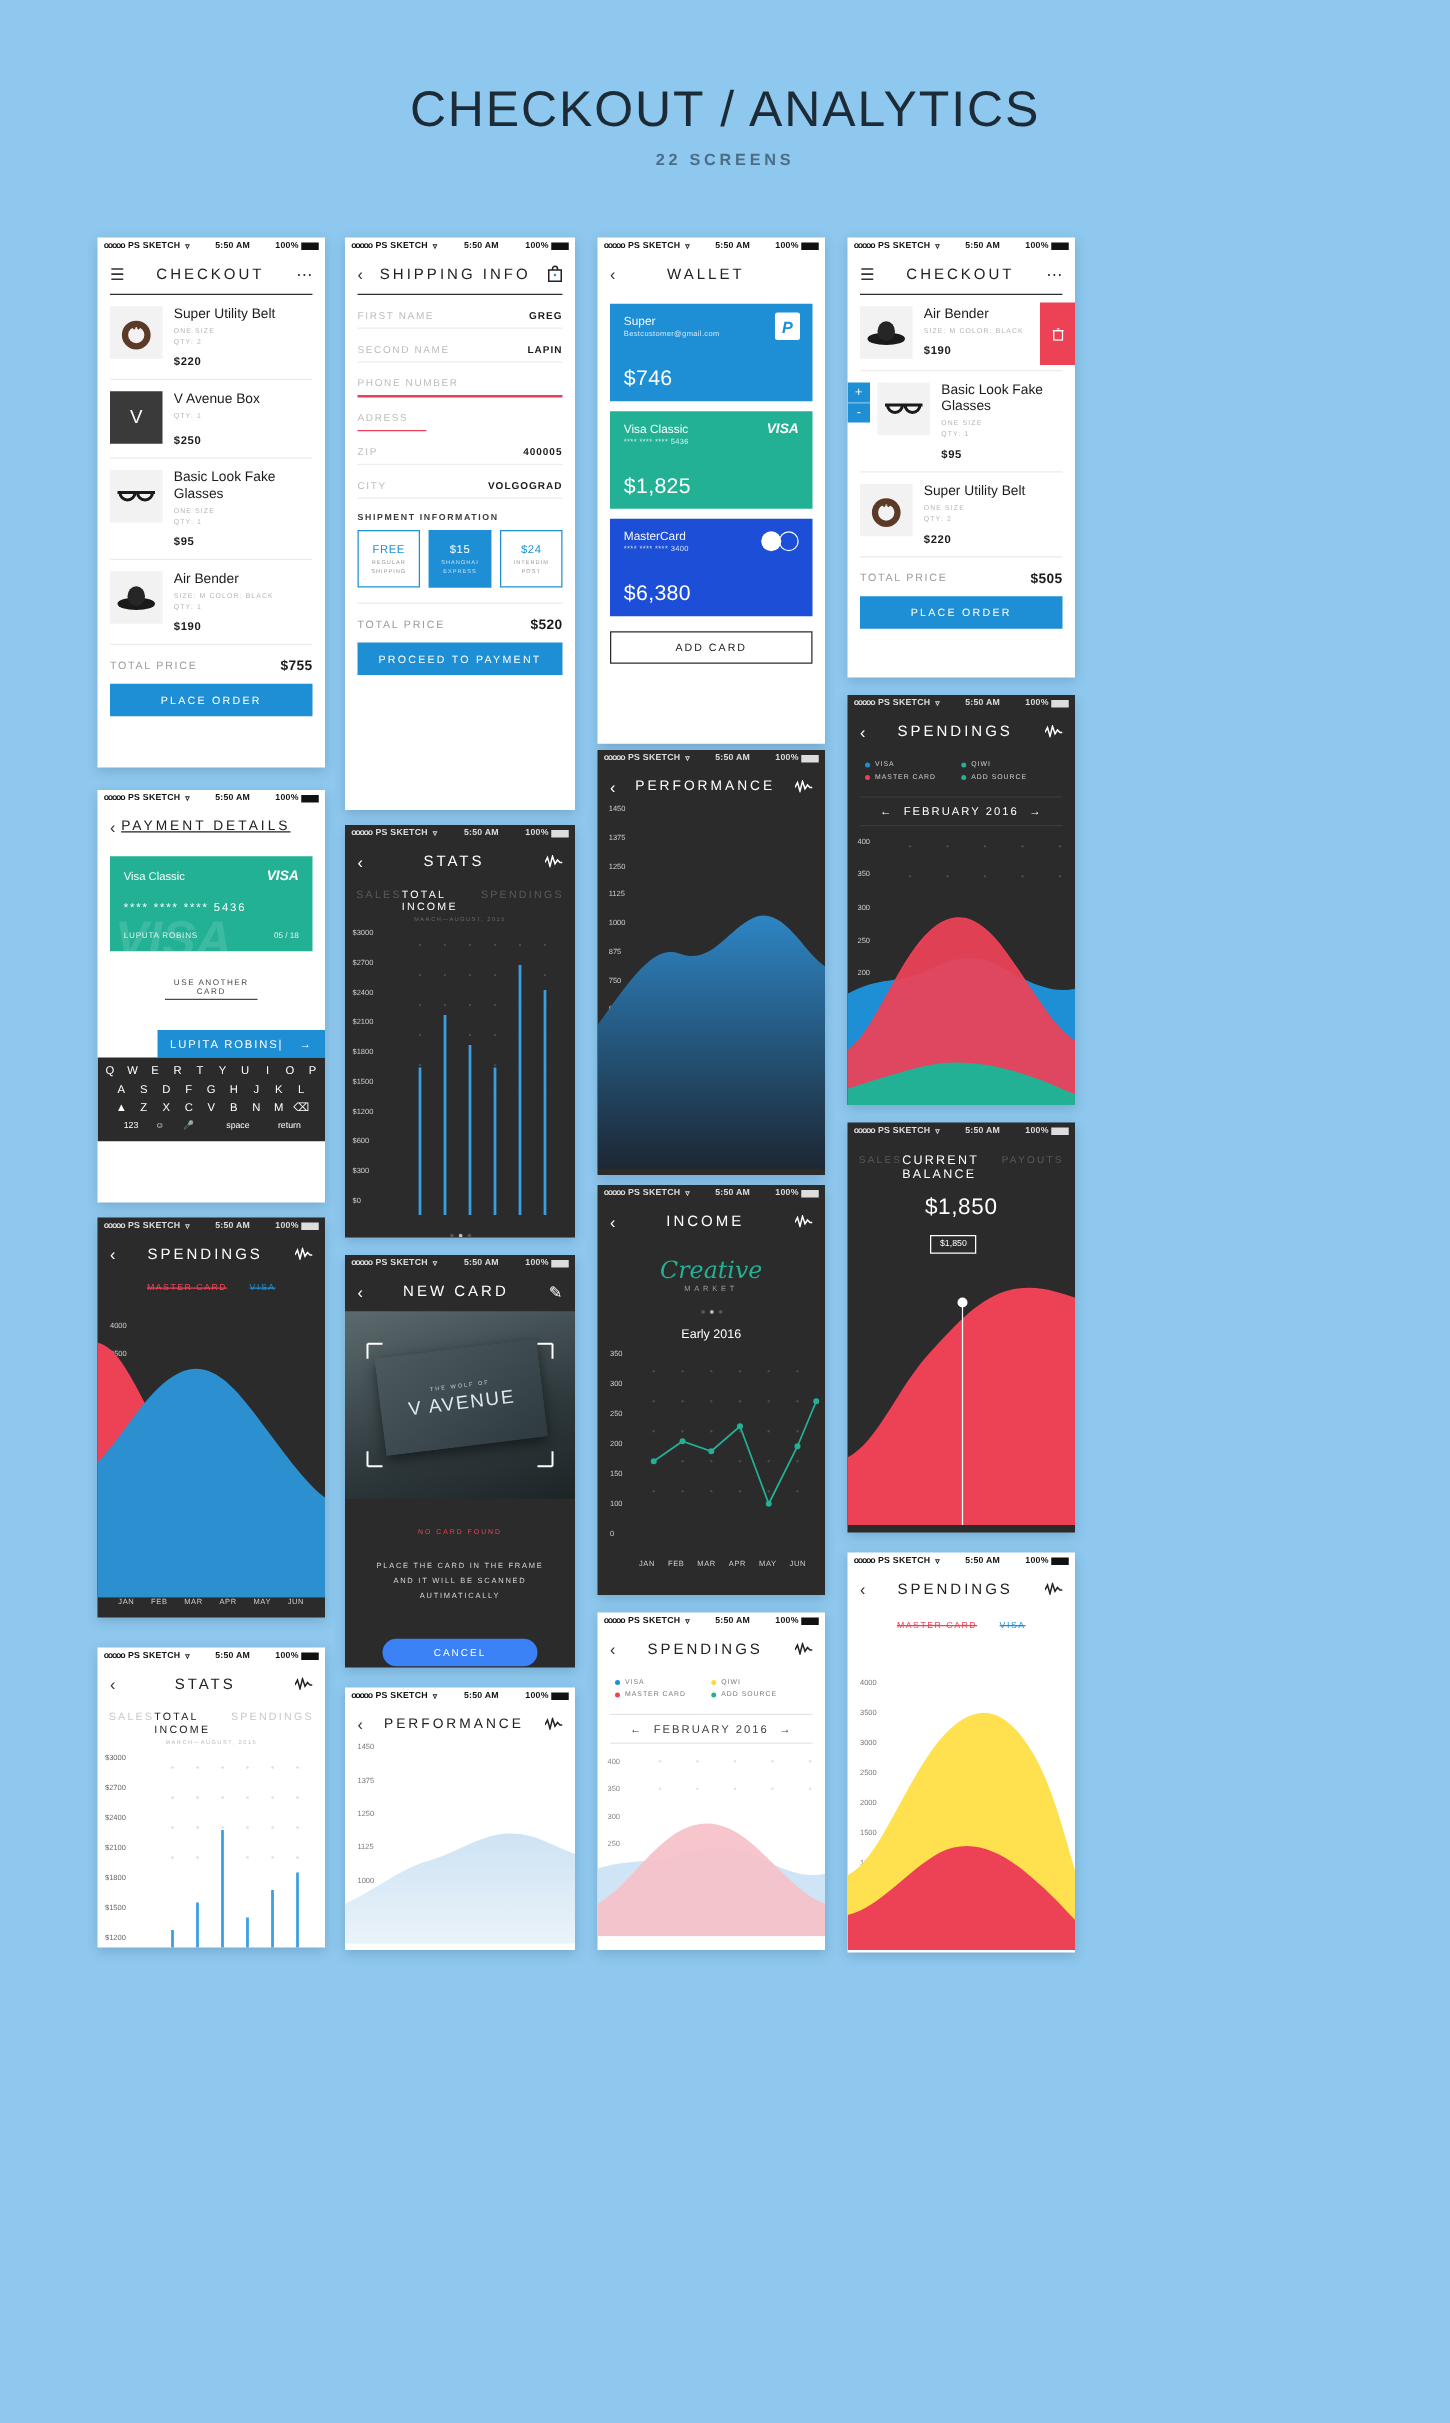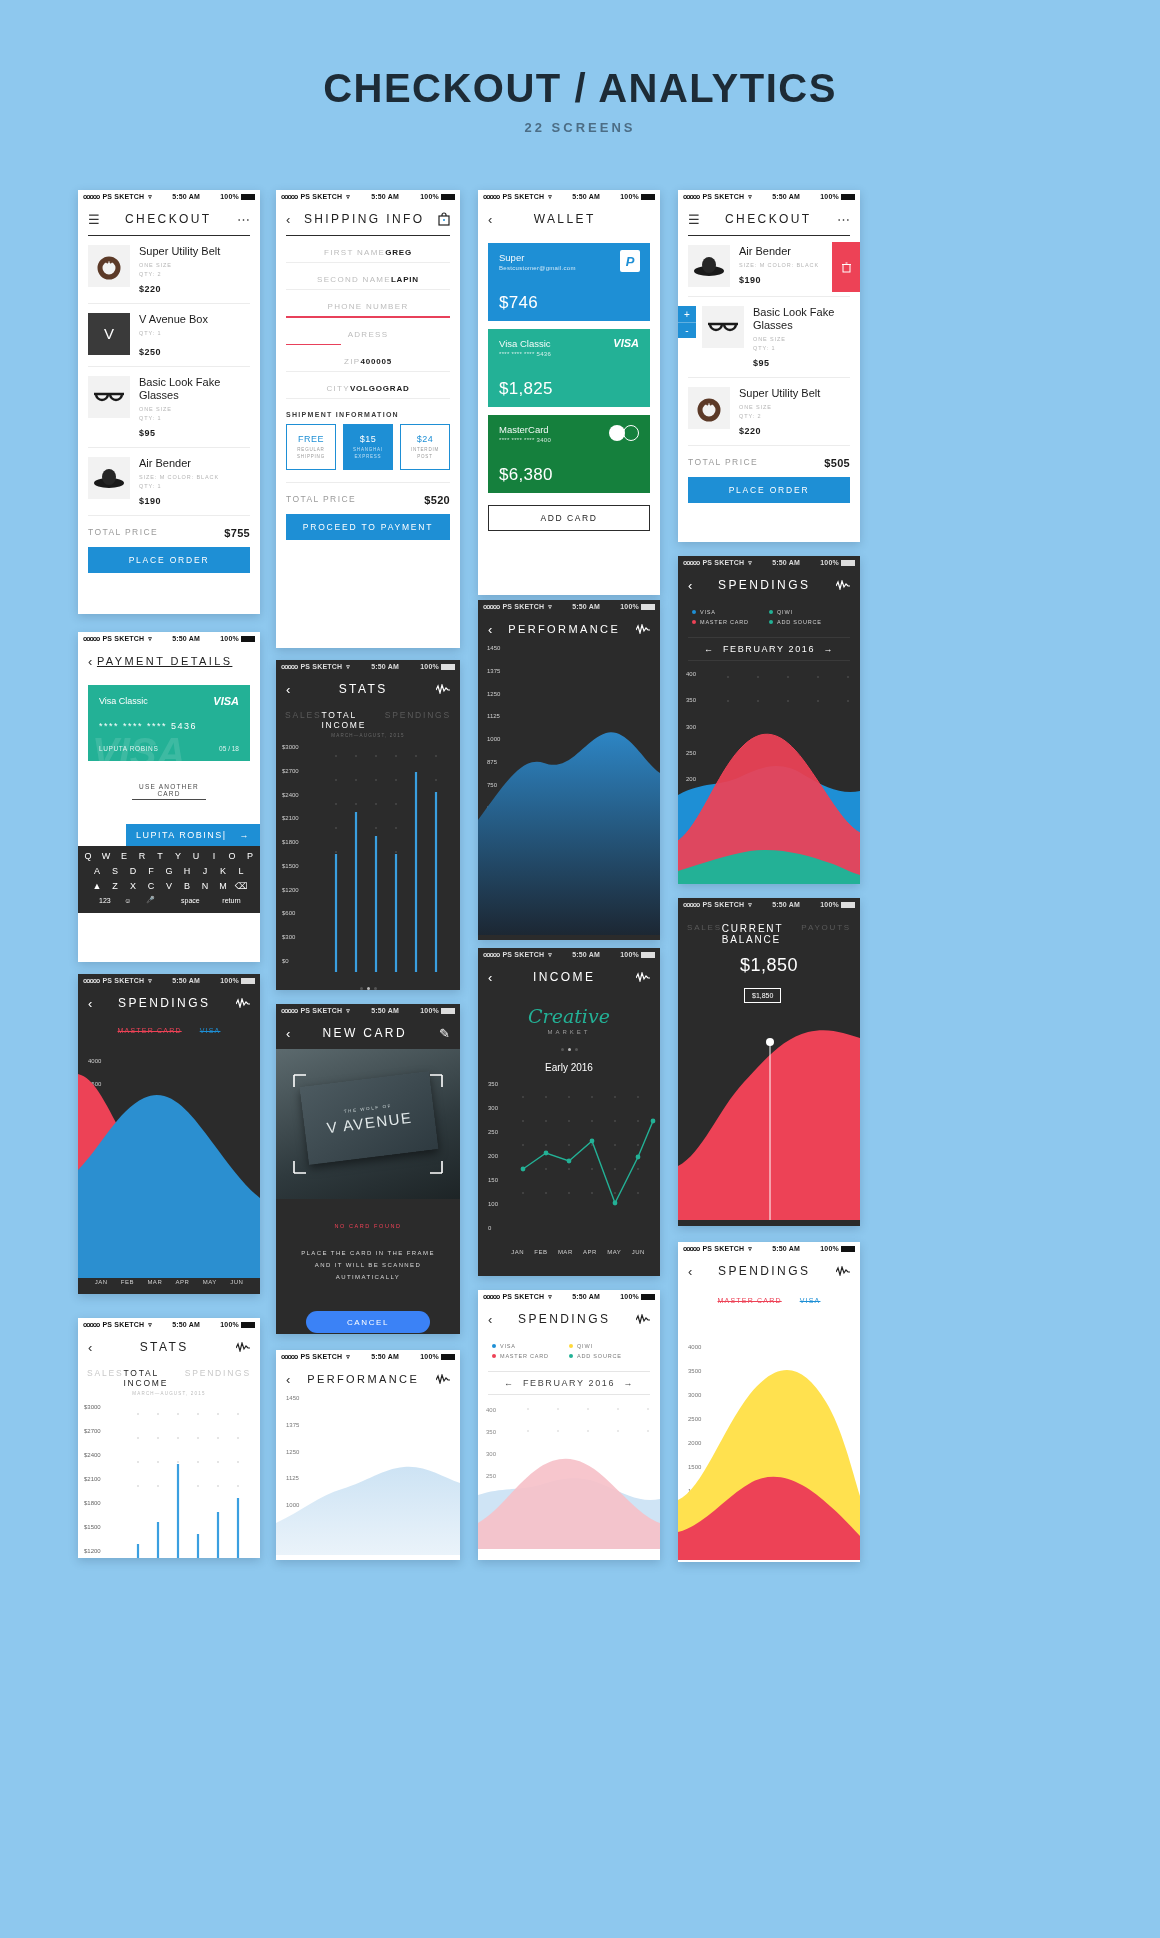--- a/index.html
+++ b/index.html
@@ -4,21 +4,21 @@
 <style>
   * { box-sizing: border-box; margin:0; padding:0; }
   body {
     width:1160px; height:1938px;
     background:#8ec8ee;
     font-family:"Liberation Sans", sans-serif;
     position:relative; overflow:hidden;
   }
   .page-title{
     position:absolute; top:66px; left:0; width:1160px; text-align:center;
-    font-size:40px; font-weight:bold; letter-spacing:1.5px; color:#1d2b36;
+    font-size:40px; font-weight:normal; letter-spacing:1.5px; color:#1d2b36;
   }
   .page-sub{
     position:absolute; top:120px; left:0; width:1160px; text-align:center;
     font-size:13px; letter-spacing:3px; color:#4c6d85; font-weight:bold;
   }
   
   .phone{ position:absolute; background:#fff; box-shadow:0 3px 9px rgba(30,60,90,.22); overflow:hidden;}
   .phone.dark{ background:#2b2b2b; }
   .status{ height:13px; display:flex; align-items:center; font-size:7px; font-weight:bold; color:#111; padding:0 5px; letter-spacing:.2px;}
   .dark .status{ color:#ddd;}
@@ -41,21 +41,21 @@
   .pimg{width:42px;height:42px;background:#f2f2f2;flex:none;display:flex;align-items:center;justify-content:center;}
   .pname{font-size:11px;color:#1b1b1b;font-weight:500;line-height:1.2;}
   .pmeta{font-size:5.5px;color:#b5b5b5;letter-spacing:.9px;margin-top:3px;line-height:1.6;}
   .pprice{font-size:9px;color:#1b1b1b;font-weight:bold;margin-top:5px;letter-spacing:.5px;}
   .totrow{display:flex;justify-content:space-between;padding:11px 10px 8px;font-size:8.5px;letter-spacing:1.4px;color:#9a9a9a;}
   .totrow b{color:#1b1b1b;font-size:11px;letter-spacing:.3px;}
   .btn-blue{margin:0 10px;height:26px;background:#1e8fd5;color:#fff;display:flex;align-items:center;justify-content:center;font-size:8.5px;letter-spacing:1.8px;}
   .btn-out{margin:0 10px;height:26px;border:1px solid #2c2c2c;color:#222;display:flex;align-items:center;justify-content:center;font-size:8.5px;letter-spacing:1.6px;background:#fff;}
 
   
-  .frow{display:flex;justify-content:center;align-items:flex-end;padding:12px 10px 5px;font-size:8px;letter-spacing:1.3px;color:#bcbcbc;}
+  .frow{display:flex;justify-content:space-between;align-items:flex-end;padding:12px 10px 5px;font-size:8px;letter-spacing:1.3px;color:#bcbcbc;}
   .frow b{color:#1b1b1b;font-weight:bold;letter-spacing:.8px;}
   .fline{height:1px;background:#ededed;margin:0 10px;}
   .fline.red{background:#e8405a;height:1.5px;}
   .fline.red.short{width:55px;margin-left:10px;}
   .shiphdr{padding:12px 10px 6px;font-size:7px;letter-spacing:1.3px;color:#3a3a3a;font-weight:bold;}
   .ships{display:flex;gap:7px;padding:0 10px;}
   .shipbox{flex:1;height:46px;border:1px solid #1e8fd5;display:flex;flex-direction:column;align-items:center;justify-content:center;gap:3px;}
   .shipbox.fill{background:#1e8fd5;border-color:#1e8fd5;}
   .shipbox .amt{font-size:9px;color:#1e8fd5;letter-spacing:.5px;}
   .shipbox.fill .amt{color:#fff;}
@@ -284,21 +284,21 @@
     <div class="wsub">Bestcustomer@gmail.com</div>
     <div class="pp">P</div>
     <div class="wamt">$746</div>
   </div>
   <div class="wcard" style="background:#23b196;">
     <div class="wtitle">Visa Classic</div>
     <div class="wsub">**** **** **** 5436</div>
     <div class="wbrand">VISA</div>
     <div class="wamt">$1,825</div>
   </div>
-  <div class="wcard" style="background:#15803d;">
+  <div class="wcard" style="background:#1d4ed8;">
     <div class="wtitle">MasterCard</div>
     <div class="wsub">**** **** **** 3400</div>
     <div class="mc">
         <i></i>
         <i></i>
       </div>
     <div class="wamt">$6,380</div>
   </div>
   <div class="btn-out" style="margin-top:12px;">ADD CARD</div>
 </div>

